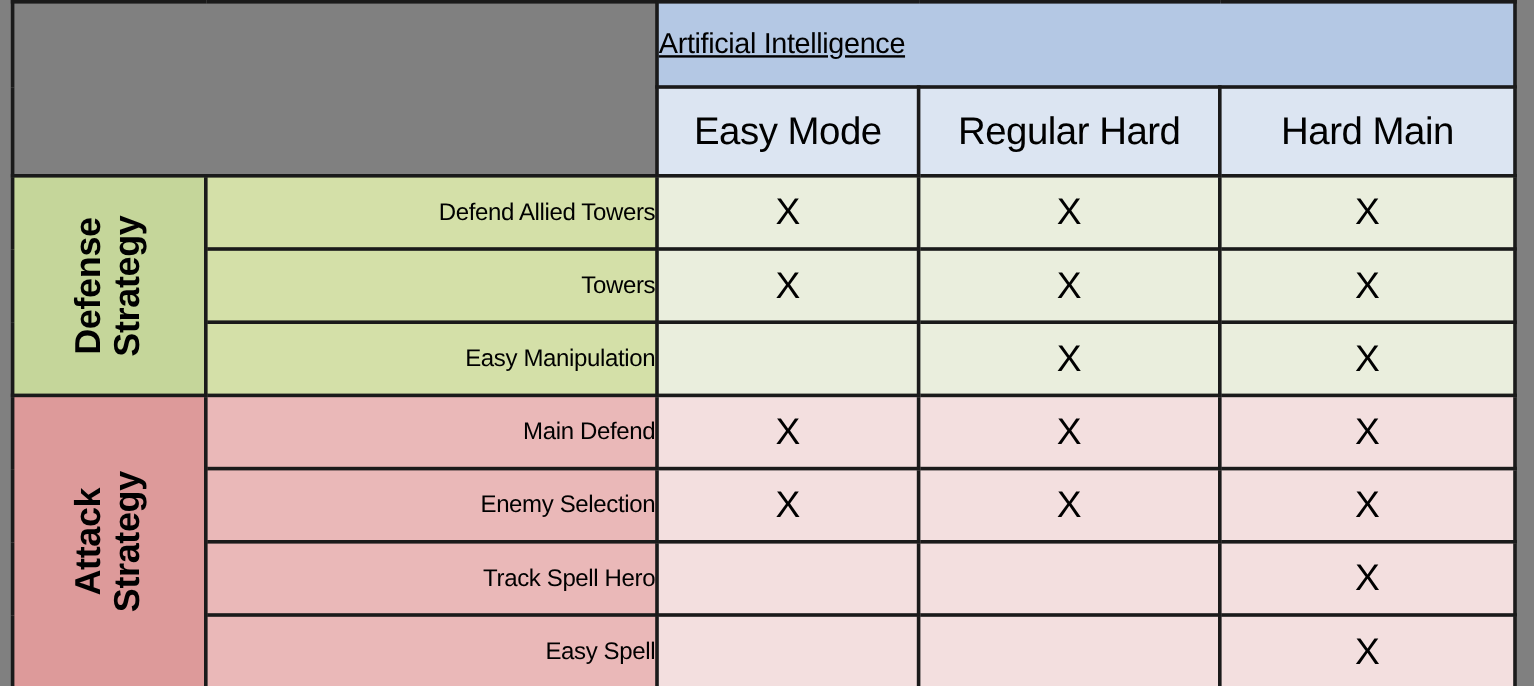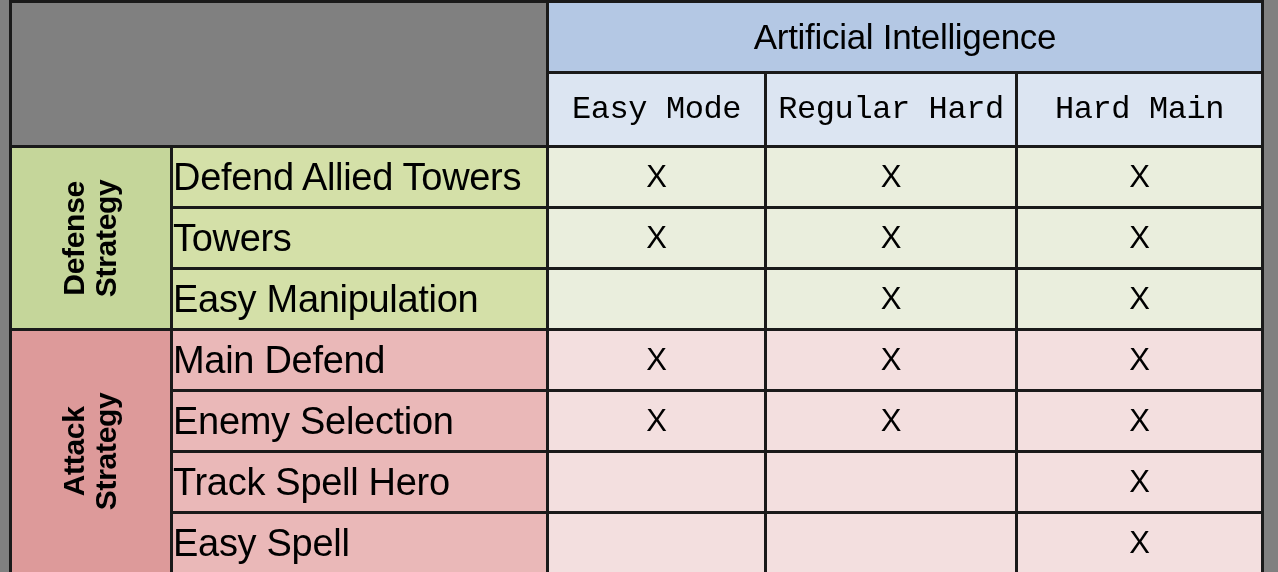--- a/index.html
+++ b/index.html
@@ -53,35 +53,35 @@
     border-top: none;
     border-left: none;
     border-color: #808080;
   }
   td.corner.corner-top { border-bottom-color: #1a1a1a; }
 
   
   th.group-header {
     background: #b4c8e4;
     height: 71px;
-    font-size: 35px;
+    font-size: 24px;
     font-weight: bold;
     letter-spacing: -0.3px;
-    text-align: center;
-    vertical-align: middle;
+    text-align: left;
+    vertical-align: middle;
+    text-decoration: underline;
   }
   th.mode-header {
     background: #dce5f2;
     height: 74px;
     font-size: 32px;
     font-weight: bold;
     letter-spacing: -0.4px;
     text-align: center;
     vertical-align: middle;
-    font-family: Liberation Mono, monospace;
   }
 
   
   td.rot-label {
     padding: 0;
     vertical-align: middle;
     text-align: center;
   }
   td.rot-label.defense { background: #c5d69a; }
   td.rot-label.attack  { background: #dd9a9a; }
@@ -101,26 +101,26 @@
     line-height: 1.08;
     letter-spacing: -0.3px;
     text-align: center;
   }
   .rot-text .l1 { display: block; }
   .rot-text .l2 { display: block; }
 
   
   td.row-label {
     height: 61px;
-    font-size: 38px;
+    font-size: 20px;
     font-weight: bold;
     letter-spacing: -0.3px;
     padding-left: 12px;
     vertical-align: middle;
-    text-align: left;
+    text-align: right;
     white-space: nowrap;
   }
   tr.defense-row td.row-label { background: #d4e0a8; }
   tr.attack-row  td.row-label { background: #eab8b8; }
 
   
   td.mark-cell {
     height: 61px;
     font-size: 31px;
     text-align: center;

